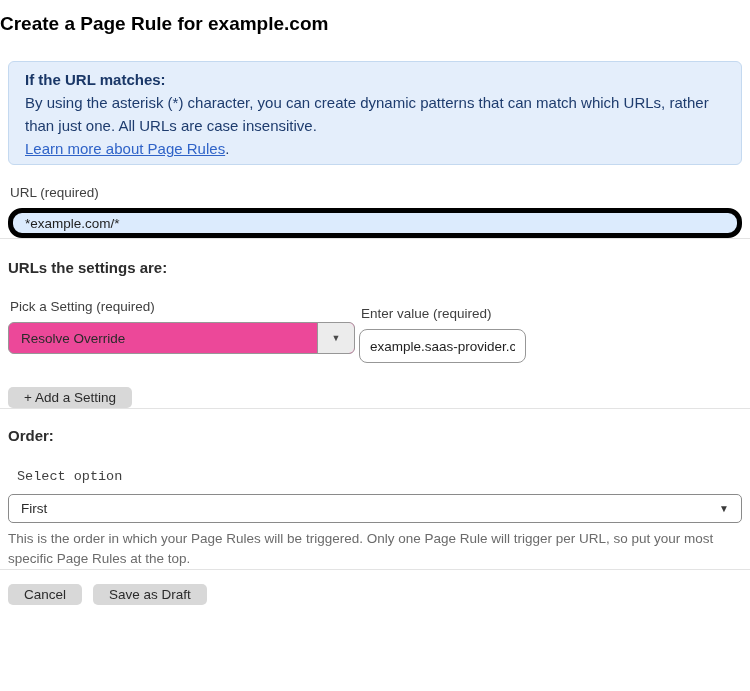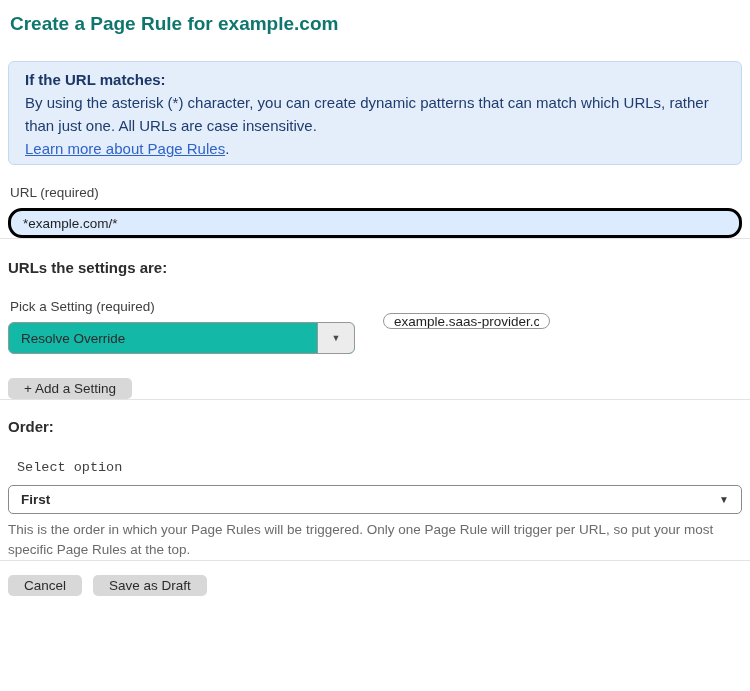--- a/index.html
+++ b/index.html
@@ -6,25 +6,25 @@
   html, body { margin: 0; padding: 0; }
   body {
     width: 750px;
     height: 691px;
     background: #ffffff;
     font-family: "Liberation Sans", sans-serif;
     color: #2d2d2d;
     -webkit-font-smoothing: antialiased;
   }
   .page-title {
-    margin: 13px 8px 0 10px;
+    margin: 13px 8px 0 0;
     font-size: 19px;
     line-height: 22px;
     font-weight: 700;
-    color: #0f766e;
+    color: #000000;
   }
   .info-box {
     margin: 26px 8px 0 8px;
     background: #e4eefb;
     border: 1px solid #c4d9f0;
     border-radius: 6px;
     padding: 6px 16px 4px 16px;
     font-size: 15px;
     line-height: 23px;
     color: #1e3c6e;
@@ -40,21 +40,21 @@
     font-size: 13.5px;
     line-height: 16px;
     color: #3f3f3f;
   }
   .url-input {
     display: block;
     margin: 7px 8px 0 8px;
     width: 734px;
     height: 30px;
     background: #dcebfd;
-    border: 3px solid #000000;
+    border: 5px solid #000000;
     border-radius: 14px;
     padding: 0 12px;
     font-family: "Liberation Sans", sans-serif;
     font-size: 13.5px;
     color: #1f1f1f;
     outline: none;
   }
   hr.divider {
     border: none;
     border-top: 1px solid #e3e3e3;
@@ -69,37 +69,37 @@
     font-size: 15px;
     line-height: 18px;
     font-weight: 700;
     color: #2d2d2d;
   }
   .order-heading { margin-top: 18px; }
   .settings-row {
     display: flex;
     align-items: flex-start;
     margin: 22px 8px 0 8px;
-    gap: 28px;
+    gap: 4px;
   }
   .settings-col { display: flex; flex-direction: column; }
   .col-label {
     font-size: 13.5px;
     line-height: 16px;
     color: #3f3f3f;
     margin: 0 0 0 2px;
   }
   .value-col { margin-top: 7px; }
   .select-box {
     margin-top: 7px;
     width: 347px;
     height: 32px;
     border: 1px solid #979797;
     border-radius: 6px;
-    background: #14b8a6;
+    background: #ec4899;
     display: flex;
     align-items: stretch;
     overflow: hidden;
     cursor: pointer;
   }
   .select-box-text {
     flex: 1;
     display: flex;
     align-items: center;
     padding: 0 12px;
@@ -112,21 +112,21 @@
     border-left: 1px solid #979797;
     display: flex;
     align-items: center;
     justify-content: center;
     color: #4a4a4a;
     font-size: 9px;
   }
   .value-input {
     margin-top: 7px;
     width: 167px;
-    height: 16px;
+    height: 34px;
     border: 1px solid #979797;
     border-radius: 8px;
     padding: 0 10px;
     font-family: "Liberation Sans", sans-serif;
     font-size: 13.5px;
     color: #1f1f1f;
     background: #ffffff;
     outline: none;
   }
   .btn {
@@ -147,21 +147,21 @@
     height: 29px;
     border: 1px solid #8a8a8a;
     border-radius: 5px;
     background: #ffffff;
     display: flex;
     align-items: center;
     justify-content: space-between;
     padding: 0 12px;
     cursor: pointer;
   }
-  .order-select-text { font-size: 13.5px; color: #2b2b2b; font-weight: bold; }
+  .order-select-text { font-size: 13.5px; color: #2b2b2b; }
   .order-select-caret { font-size: 10px; color: #3a3a3a; }
   .help-text {
     margin: 6px 8px 0 8px;
     width: 726px;
     font-size: 13.5px;
     line-height: 20px;
     color: #6b6b6b;
   }
   .footer {
     display: flex;
@@ -195,20 +195,21 @@
 
 <div class="settings-row">
   <div class="settings-col">
     <div class="col-label">Pick a Setting (required)</div>
     <div class="select-box">
       <div class="select-box-text">Resolve Override</div>
       <div class="select-box-arrow">▼</div>
     </div>
   </div>
   <div class="settings-col value-col">
+    <div class="col-label">Enter value (required)</div>
     <input class="value-input" type="text" value="example.saas-provider.c" style="">
   </div>
 </div>
 
 <button class="btn add-setting-btn">+ Add a Setting</button>
 
 <hr class="divider hr-2">
 
 <div class="section-heading order-heading">Order:</div>
 

